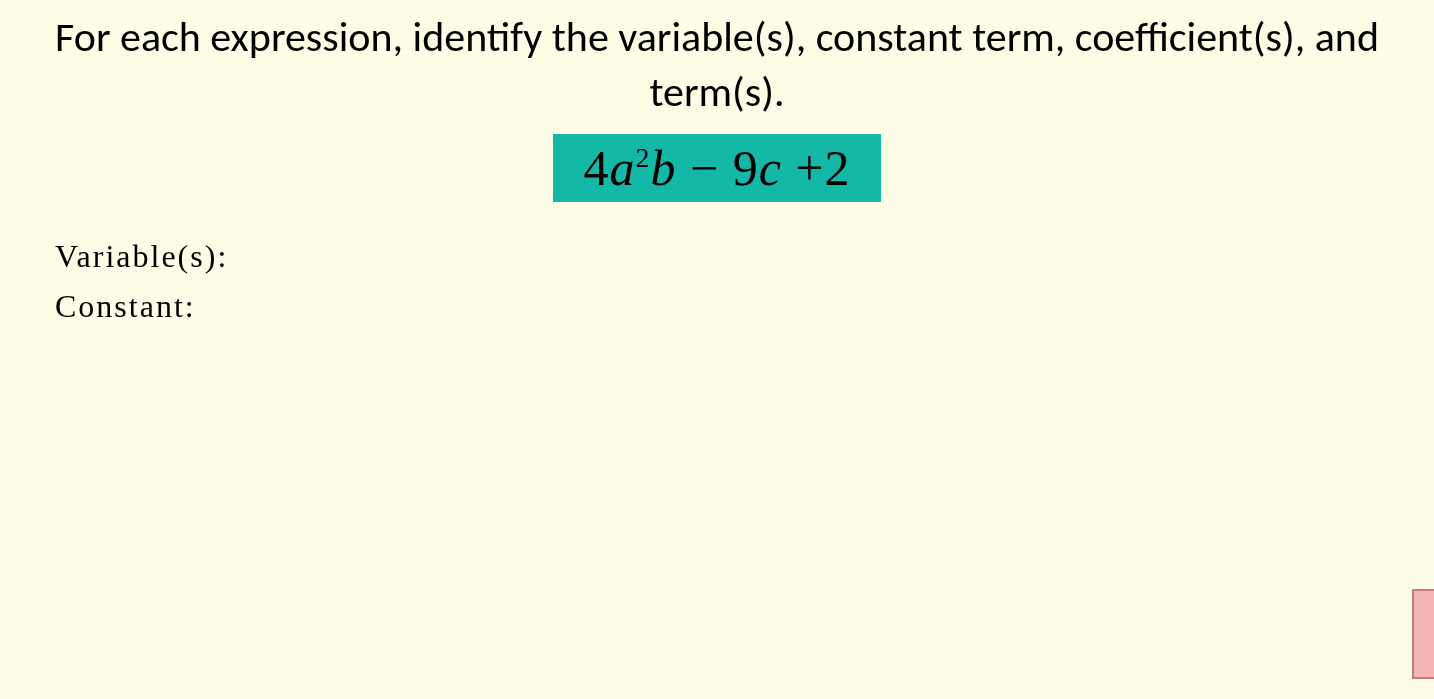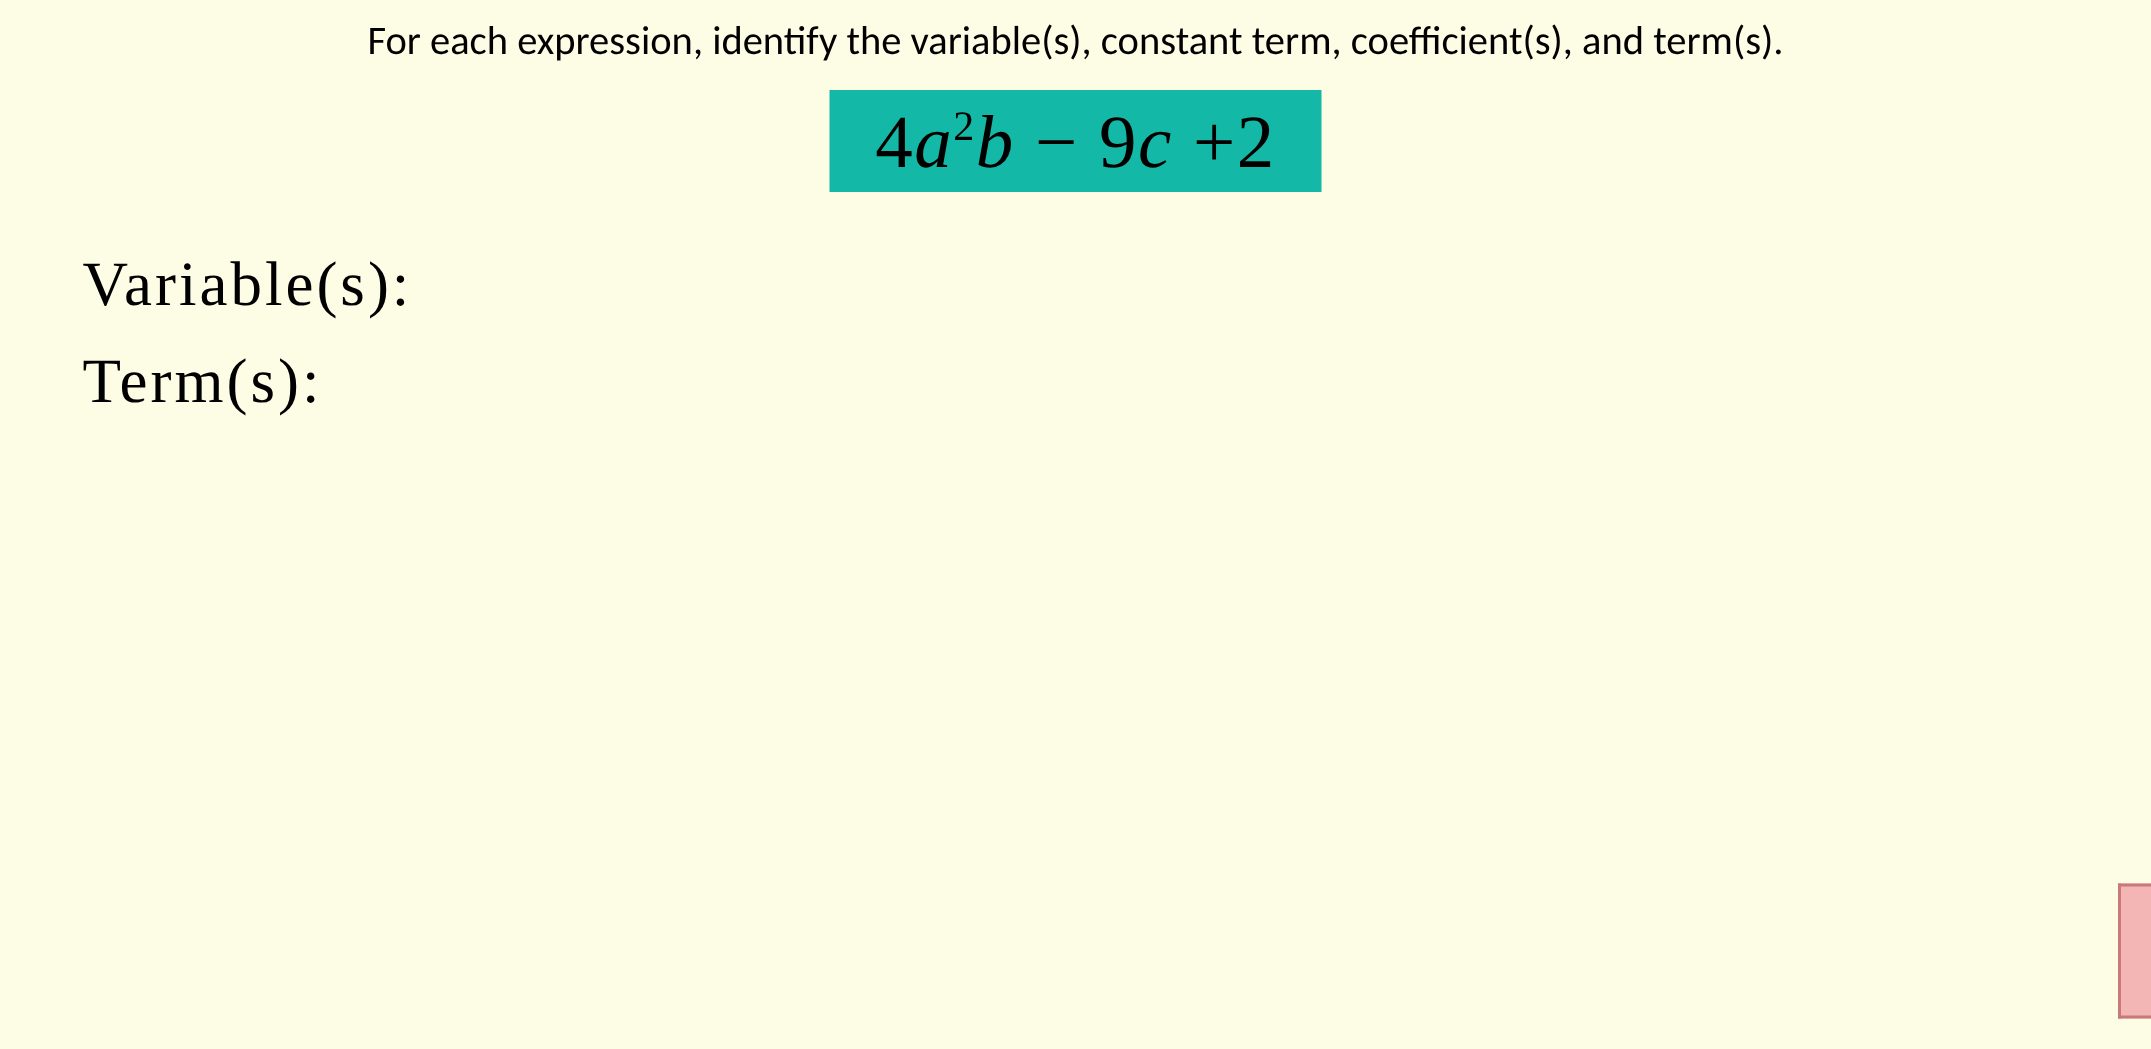--- a/index.html
+++ b/index.html
@@ -11,21 +11,21 @@
       width: 1434px;
       height: 699px;
       background-color: #fdfce5;
       font-family: Calibri, 'Segoe UI', Arial, sans-serif;
       color: #000000;
       position: relative;
       overflow: hidden;
     }
     .instruction {
       text-align: center;
-      font-size: 27px;
+      font-size: 42px;
       padding: 10px 20px 0 20px;
       line-height: 1.3;
     }
     .expression-container {
       text-align: center;
       margin: 15px auto 30px auto;
     }
     .expression {
       display: inline-block;
       background-color: #14b8a6;
@@ -41,21 +41,21 @@
     .expression sup {
       font-size: 28px;
       vertical-align: super;
       font-style: normal;
     }
     .fields {
       padding-left: 55px;
     }
     .field-row {
       font-family: 'Comic Sans MS', 'Chalkboard SE', cursive;
-      font-size: 42px;
+      font-size: 32px;
       letter-spacing: 2px;
       line-height: 1.55;
       color: #000000;
     }
     .corner-box {
       position: absolute;
       right: 0;
       bottom: 20px;
       width: 22px;
       height: 90px;
@@ -70,16 +70,16 @@
 <div class="instruction">For each expression, identify the variable(s), constant term, coefficient(s), and term(s).</div>
 
 <div class="expression-container">
   <span class="expression">
     <span class="num">4</span><span>a</span><sup>2</sup><span>b</span><span class="num"> − </span><span class="num">9</span><span>c</span><span class="num"> +</span><span class="num">2</span>
   </span>
 </div>
 
 <div class="fields">
   <div class="field-row">Variable(s):</div>
-  <div class="field-row">Term(s):</div>
+  <div class="field-row">Constant:</div>
 </div>
 
 <div class="corner-box"></div>
 
 </body></html>

